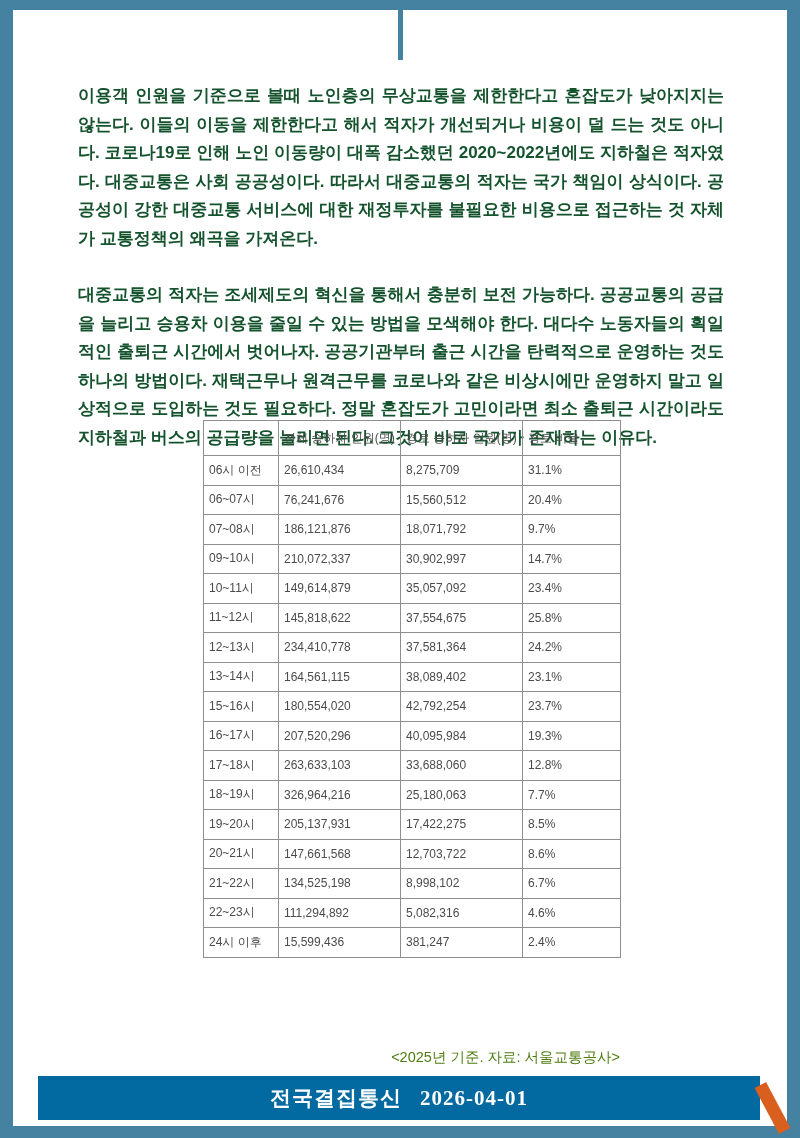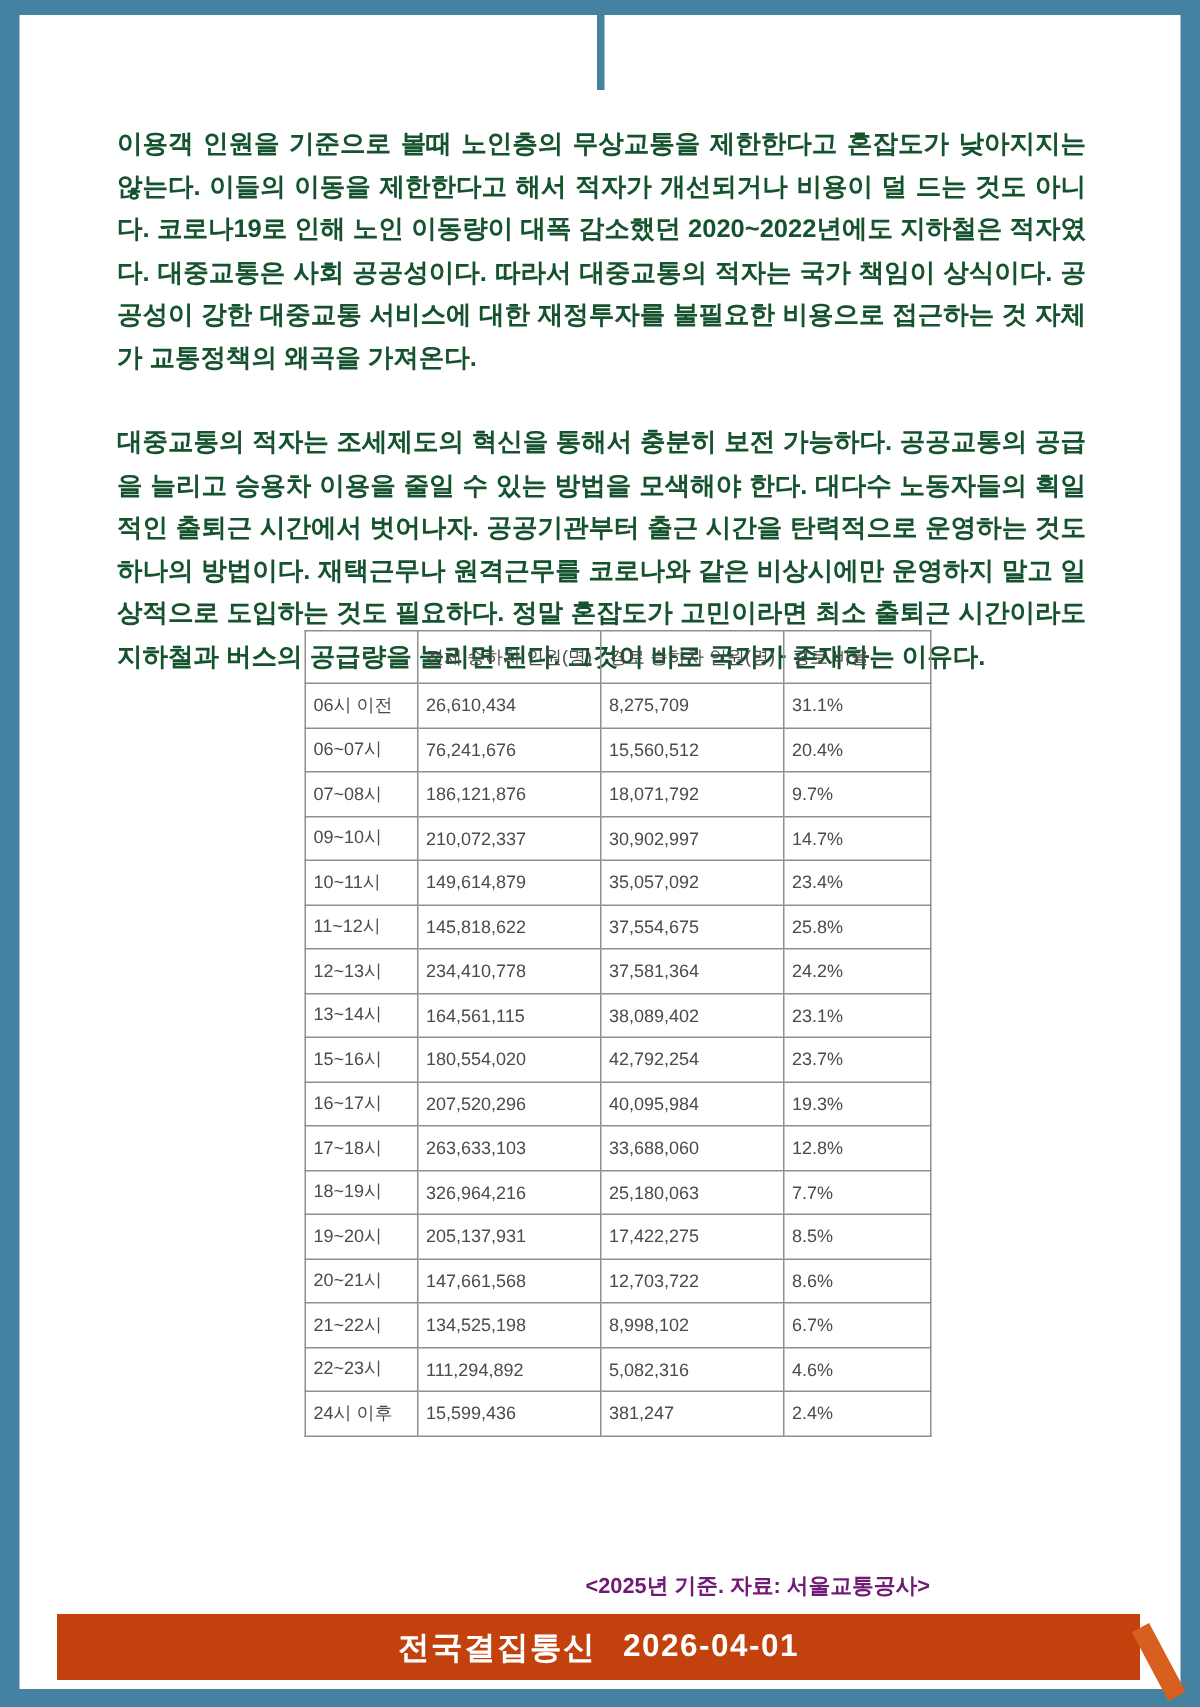--- a/index.html
+++ b/index.html
@@ -41,31 +41,31 @@
   }
   table.passenger thead th { height: 35px; }
   table.passenger tbody th, table.passenger tbody td { height: 29.5px; }
   .col-time   { width: 75px; }
   .col-total  { width: 122px; }
   .col-senior { width: 122px; }
   .col-ratio  { width: 98px; }
 
   .table-caption {
     position: absolute; left: 203px; top: 1048px; width: 417px;
-    text-align: right; font-size: 14.5px; font-weight: 700; color: #701a75;
+    text-align: right; font-size: 14.5px; font-weight: 400; color: #4d7c0f;
   }
 
   
   .banner {
     position: absolute; left: 38px; top: 1076px; width: 722px; height: 44px;
-    background: #c2410c;
+    background: #0369a1;
     display: flex; align-items: center; justify-content: center;
     color: #ffffff; font-size: 21px; font-weight: 700; letter-spacing: 1px;
   }
-  .banner .date { margin-left: 18px; }
+  .banner .date { margin-left: 18px; font-family: Liberation Serif, serif; }
   .banner-brush {
     position: absolute; left: 766px; top: 1082px; width: 13px; height: 52px;
     background: #d95f1e; transform: rotate(-28deg); z-index: 2;
   }
 </style>
 </head>
 <body>
 
 <div class="frame-top"></div>
 <div class="frame-left"></div>

